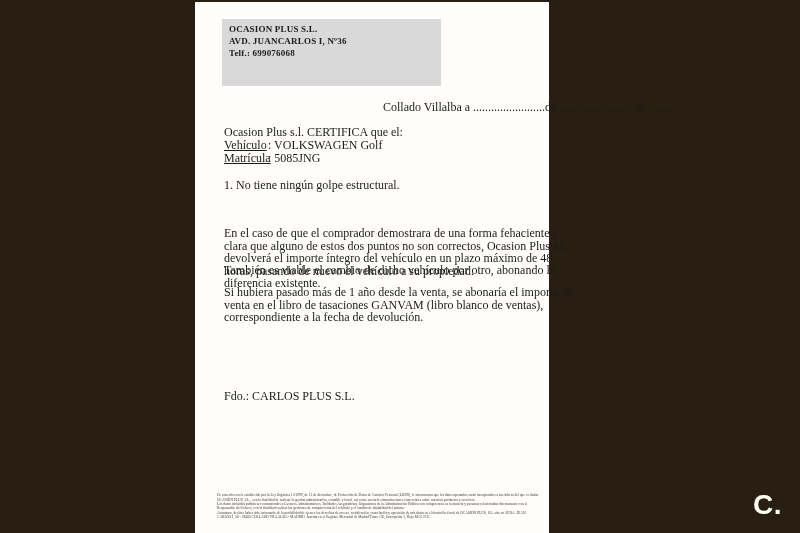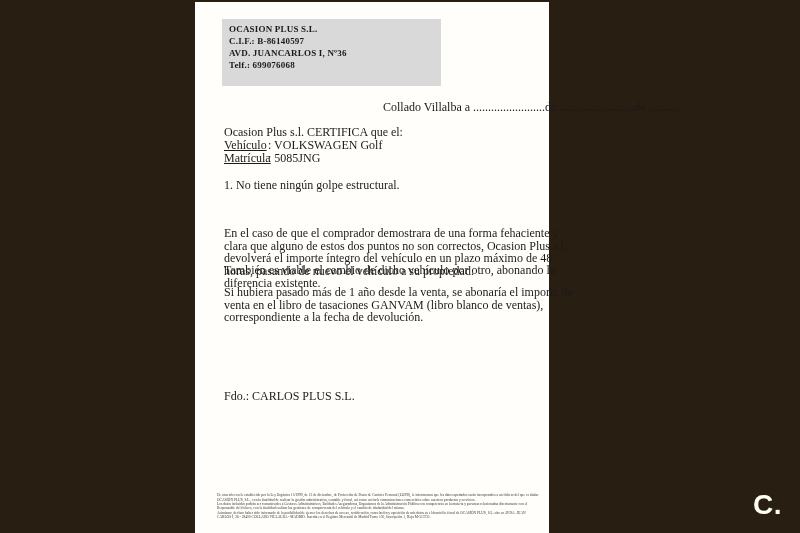--- a/index.html
+++ b/index.html
@@ -69,21 +69,20 @@
     letter-spacing: 0.5px;
   }
 </style>
 </head>
 <body>
 
 <div class="page">
 
   <div class="letterhead">
     <div>OCASION PLUS S.L.</div>
-    <div>C.I.F.: B-86140597</div>
     <div>AVD. JUANCARLOS I, Nº36</div>
     <div>Telf.: 699076068</div>
   </div>
 
   <div class="dateline">Collado Villalba a ........................de..........................de ...........</div>
 
   <div class="bodytext certify">Ocasion Plus s.l. CERTIFICA que el:</div>
 
   <div class="bodytext veh-row">
     <span class="row-label"><span>Vehículo</span></span><span>: VOLKSWAGEN Golf</span>

